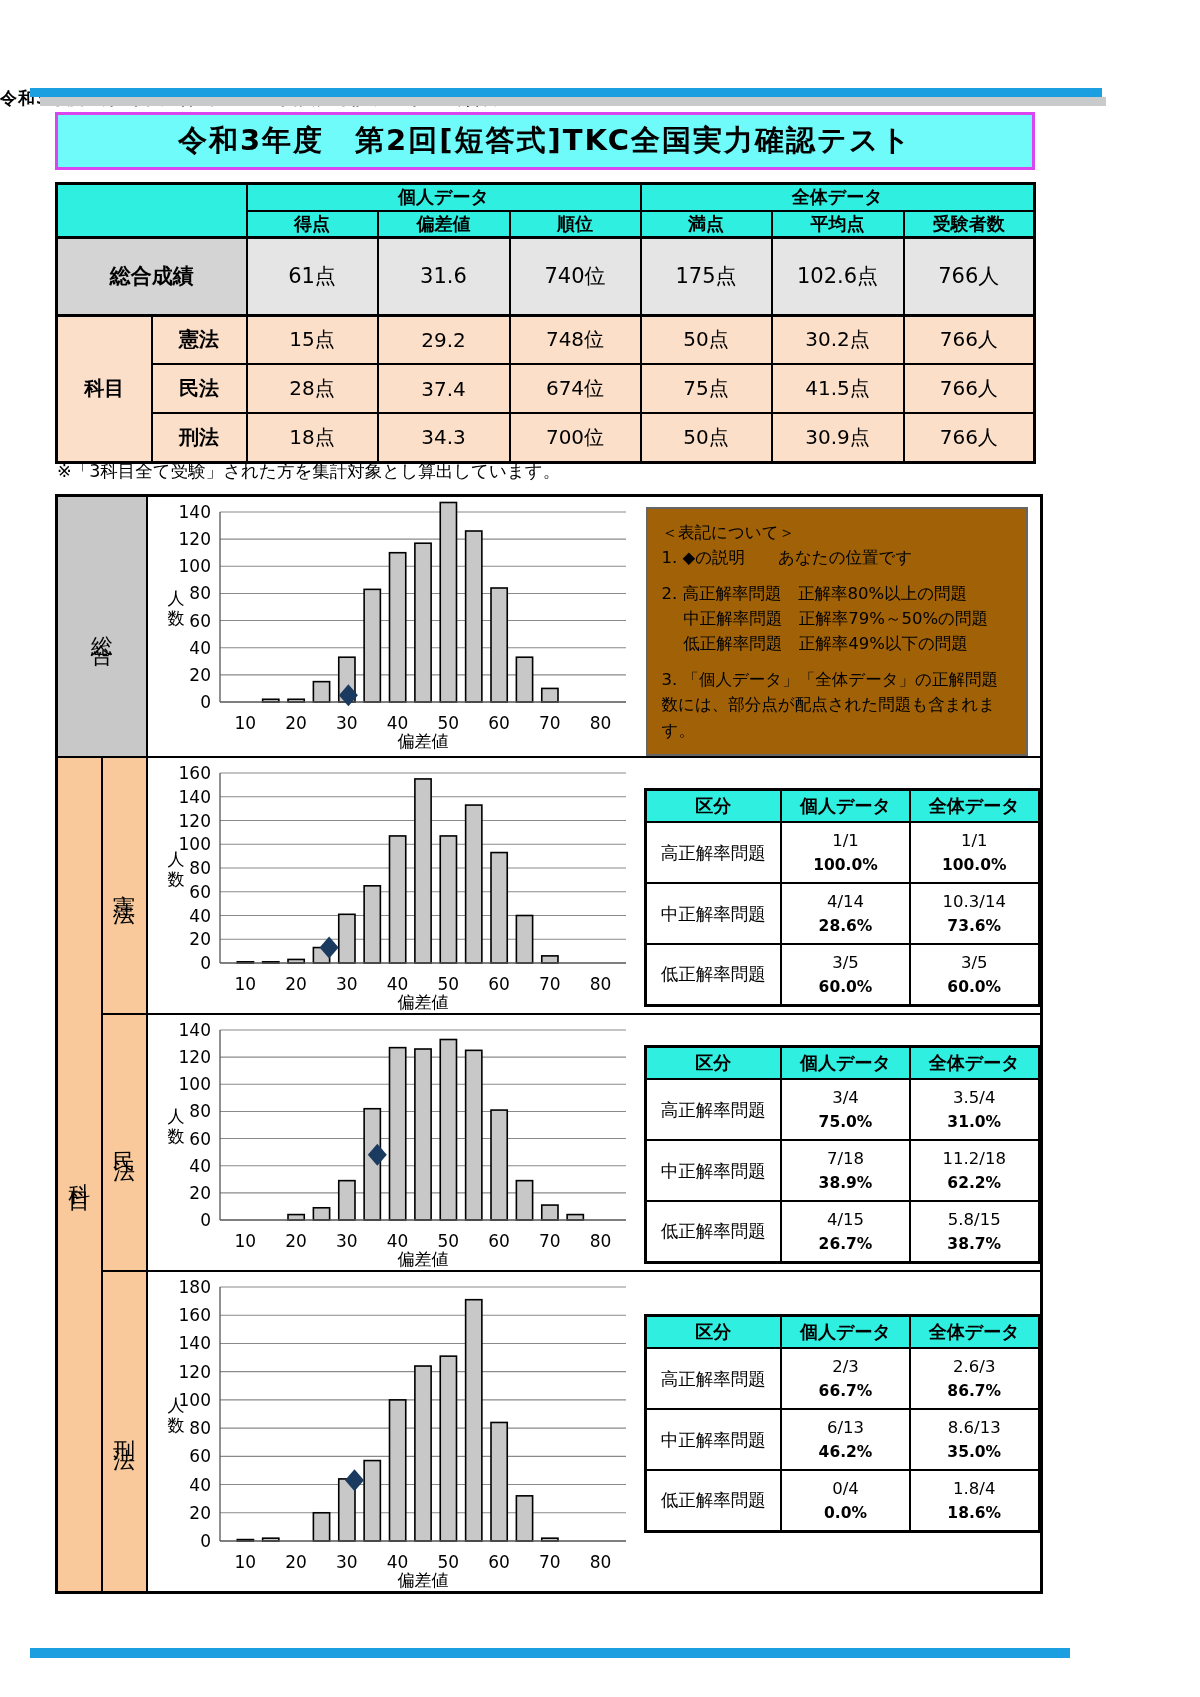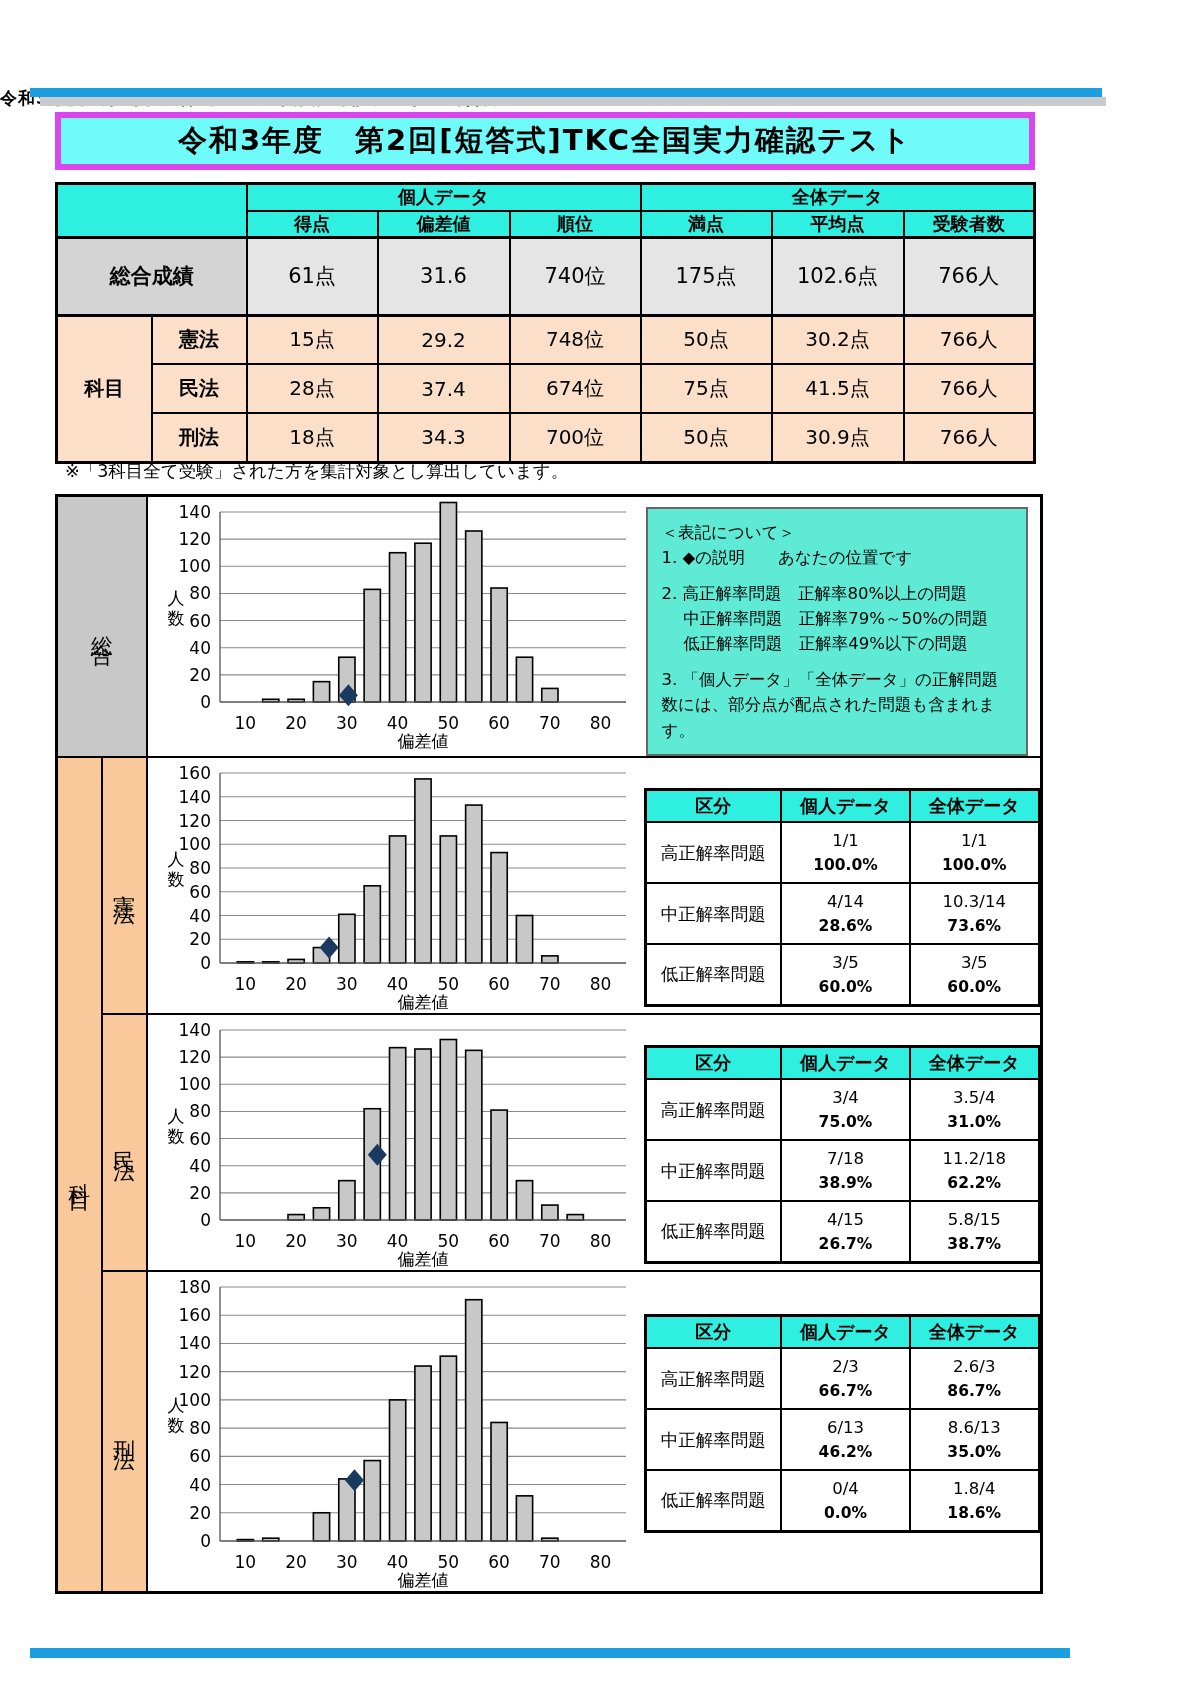--- a/index.html
+++ b/index.html
@@ -12,57 +12,57 @@
 
   
   .header-right { position:absolute; top:52px; left:0; width:1102px; 
                   font-size:17px; font-weight:600; letter-spacing:1px;margin-top:35px; }
   .bar-blue { position:absolute; height:9px; background:#1b9fe0; }
   .bar-blue.top { top:88px; left:30px; width:1072px; }
   .bar-gray { position:absolute; top:97px; left:40px; width:1066px; height:9px; background:#c9cacb; }
   .bar-blue.bottom { top:1648px; left:30px; width:1040px; height:10px; }
 
   .banner { position:absolute; top:112px; left:55px; width:980px; height:58px;
-            background:#70fbfb; border:6px solid #d946ef; display:flex; align-items:center;
+            background:#70fbfb; border:3px solid #d946ef; display:flex; align-items:center;
             justify-content:center; font-size:29px; font-weight:bold; letter-spacing:2px; }
 
   
   table { border-collapse:collapse; }
   .score-table { position:absolute; top:182px; left:55px; width:978px; table-layout:fixed; }
   .score-table td { border:2px solid #000; text-align:center; vertical-align:middle; }
   .score-table { border:3px solid #000; }
   .score-table tr.h1 td { height:27px; font-size:18px; font-weight:bold; }
   .score-table tr.h2 td { height:26px; font-size:18px; font-weight:bold; }
   .score-table td.cyan { background:#2fefe0; }
   .score-table tr.total-row td { height:78px; font-size:21px; border-top:3px solid #000; border-bottom:3px solid #000; }
   .score-table tr.subj td { height:49px; font-size:20px; }
   .score-table td.lbl { font-weight:bold; }
   .score-table td.graybg { background:#d4d4d4; }
   .score-table td.lgray { background:#e5e5e5; }
   .score-table td.peachbg { background:#fbdfc9; }
 
-  .note { position:absolute; top:459px; left:65px; font-size:17.5px; }
+  .note { position:absolute; top:459px; left:57px; font-size:17.5px; }
 
   
   .chart-grid { position:absolute; top:494px; left:55px; width:985px; table-layout:fixed;
                 border:3px solid #000; }
   .chart-grid td { border:2px solid #000; }
   .chart-grid td.glbl { text-align:center; vertical-align:middle; }
   .chart-grid td.gcontent { vertical-align:top; padding:0; }
   .gray-cell { background:#c8c8c8; }
   .peach-cell { background:#f9c99c; }
   .vtext { writing-mode:vertical-rl; text-orientation:upright; margin:0 auto;
            font-size:22px; letter-spacing:8px; line-height:1; }
   tr.gr1 { height:258px; } tr.gr2 { height:255px; } tr.gr3 { height:255px; } tr.gr4 { height:322px; }
   .row-flex { display:flex; align-items:flex-start; }
   .chart-svg { display:block; margin:3px 0 0 2px; flex:0 0 auto; }
 
   
   .notes { margin:10px 0 0 14px; width:382px; min-height:228px; border:2px solid #666;
-           background:#5eead4; padding:11px 14px; font-size:16.5px; line-height:1.52;
+           background:#a16207; padding:11px 14px; font-size:16.5px; line-height:1.52;
            white-space:pre-wrap; }
   .notes .sp { height:11px; }
 
   
   .rating { margin-left:12px; }
   .rating.mt30 { margin-top:30px; }
   .rating.mt50 { margin-top:42px; }
   .rtable { width:394px; border:3px solid #000; table-layout:fixed; }
   .rtable td { border:2px solid #000; text-align:center; vertical-align:middle; }
   .rtable td.rhead { background:#2fefe0; height:33px; font-size:18px; font-weight:bold; }

